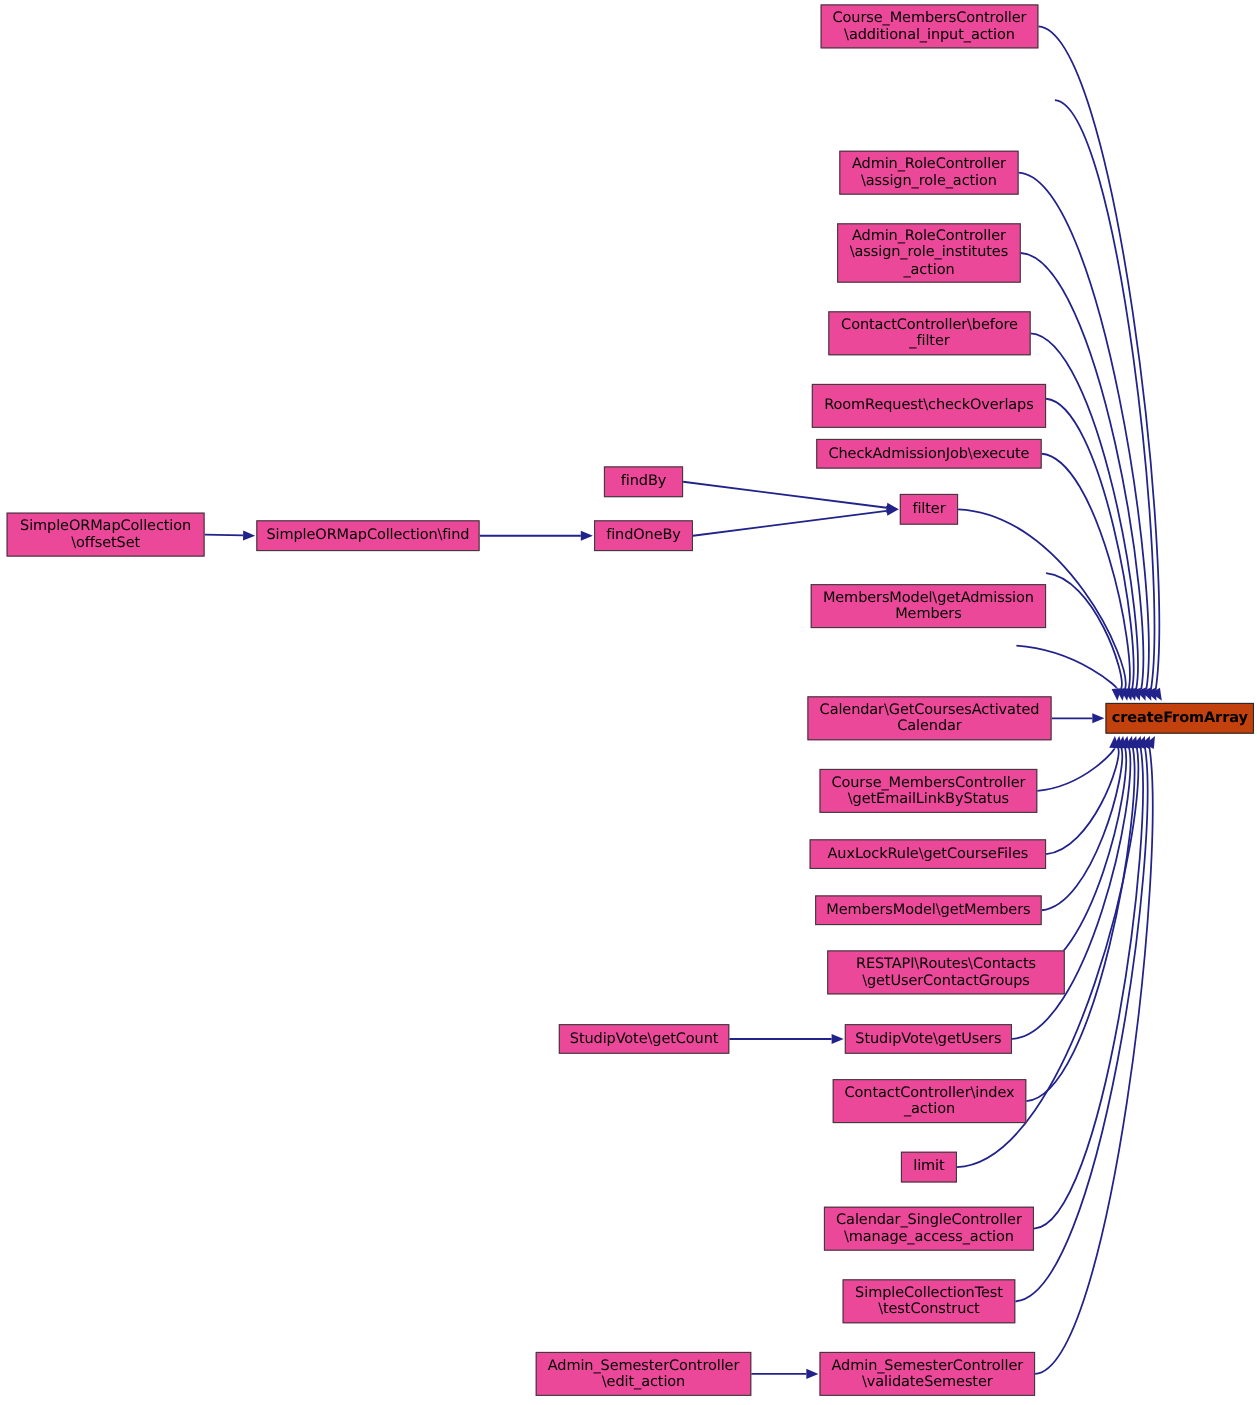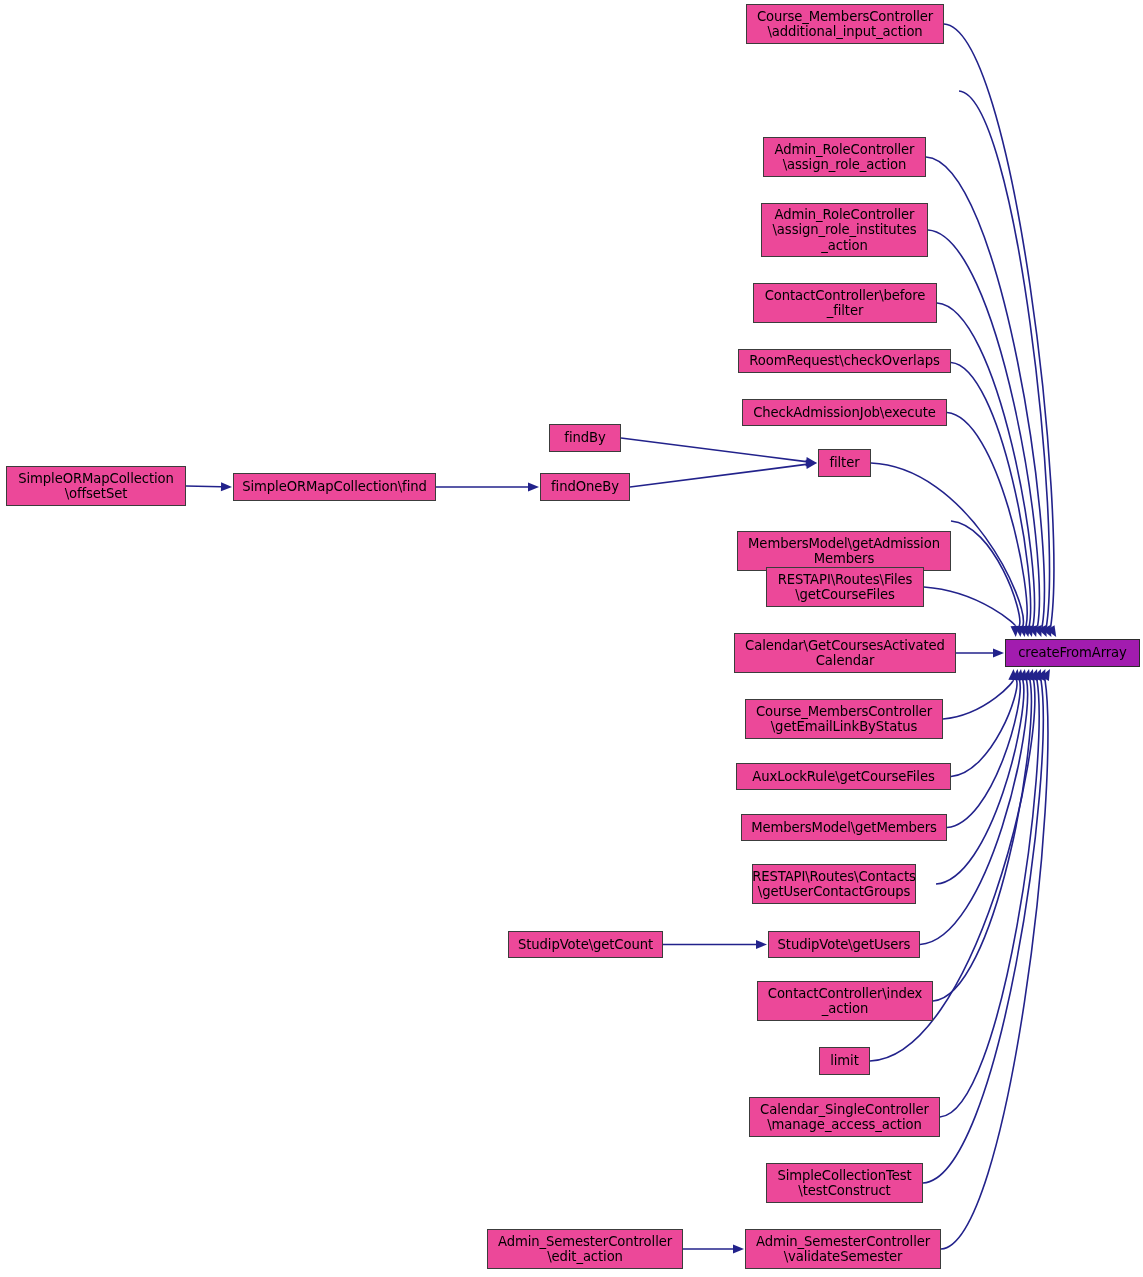--- a/index.html
+++ b/index.html
@@ -36,22 +36,23 @@
     align-items: center;
     justify-content: center;
     text-align: center;
     font-size: 13.2px;
     line-height: 1.16;
     letter-spacing: -0.1px;
     white-space: pre-line;
     z-index: 2;
   }
   .node.highlight {
-    background: #a21caf;
+    background: #c2410c;
     border-color: #2b2b2b;
+    font-weight: bold;
   }
   .node-label {
     display: block;
     white-space: pre-line;
     padding: 0 3px;
   }
 </style>
 </head>
 <body>
 
@@ -119,34 +120,32 @@
     <div class="node" style="left: 540px; top: 473px; width: 90px; height: 28px;"><span class="node-label">findOneBy</span></div>
     <div class="node" style="left: 746px; top: 4px; width: 198px; height: 40px;"><span class="node-label">Course_MembersController
 \additional_input_action</span></div>
     <div class="node" style="left: 763px; top: 137px; width: 163px; height: 40px;"><span class="node-label">Admin_RoleController
 \assign_role_action</span></div>
     <div class="node" style="left: 761px; top: 203px; width: 167px; height: 54px;"><span class="node-label">Admin_RoleController
 \assign_role_institutes
 _action</span></div>
     <div class="node" style="left: 753px; top: 283px; width: 184px; height: 40px;"><span class="node-label">ContactController\before
 _filter</span></div>
-    <div class="node" style="left: 738px; top: 349px; width: 213px; height: 24px; text-align: right;"><span class="node-label">RoomRequest\checkOverlaps</span></div>
+    <div class="node" style="left: 738px; top: 349px; width: 213px; height: 40px; text-align: right;"><span class="node-label">RoomRequest\checkOverlaps</span></div>
     <div class="node" style="left: 742px; top: 399px; width: 205px; height: 27px;"><span class="node-label">CheckAdmissionJob\execute</span></div>
     <div class="node" style="left: 818px; top: 449px; width: 53px; height: 28px;"><span class="node-label">filter</span></div>
     <div class="node" style="left: 737px; top: 501px; width: 214px; height: 40px; margin-top: 30px;"><span class="node-label">MembersModel\getAdmission
 Members</span></div>
-    <div class="node" style="left: 766px; top: 567px; width: 158px; height: 40px;"><span class="node-label">RESTAPI\Routes\Files
-\getCourseFiles</span></div>
     <div class="node" style="left: 734px; top: 633px; width: 222px; height: 40px;"><span class="node-label">Calendar\GetCoursesActivated
 Calendar</span></div>
     <div class="node" style="left: 745px; top: 699px; width: 198px; height: 40px;"><span class="node-label">Course_MembersController
 \getEmailLinkByStatus</span></div>
     <div class="node" style="left: 736px; top: 763px; width: 215px; height: 27px;"><span class="node-label">AuxLockRule\getCourseFiles</span></div>
     <div class="node" style="left: 741px; top: 814px; width: 206px; height: 27px;"><span class="node-label">MembersModel\getMembers</span></div>
-    <div class="node" style="left: 752px; top: 864px; width: 164px; height: 40px;"><span class="node-label">RESTAPI\Routes\Contacts
+    <div class="node" style="left: 752px; top: 864px; width: 216px; height: 40px;"><span class="node-label">RESTAPI\Routes\Contacts
 \getUserContactGroups</span></div>
     <div class="node" style="left: 508px; top: 931px; width: 155px; height: 27px;"><span class="node-label">StudipVote\getCount</span></div>
     <div class="node" style="left: 768px; top: 931px; width: 152px; height: 27px;"><span class="node-label">StudipVote\getUsers</span></div>
     <div class="node" style="left: 757px; top: 981px; width: 176px; height: 40px;"><span class="node-label">ContactController\index
 _action</span></div>
     <div class="node" style="left: 819px; top: 1047px; width: 51px; height: 28px;"><span class="node-label">limit</span></div>
     <div class="node" style="left: 749px; top: 1097px; width: 191px; height: 40px;"><span class="node-label">Calendar_SingleController
 \manage_access_action</span></div>
     <div class="node" style="left: 766px; top: 1163px; width: 157px; height: 40px;"><span class="node-label">SimpleCollectionTest
 \testConstruct</span></div>

